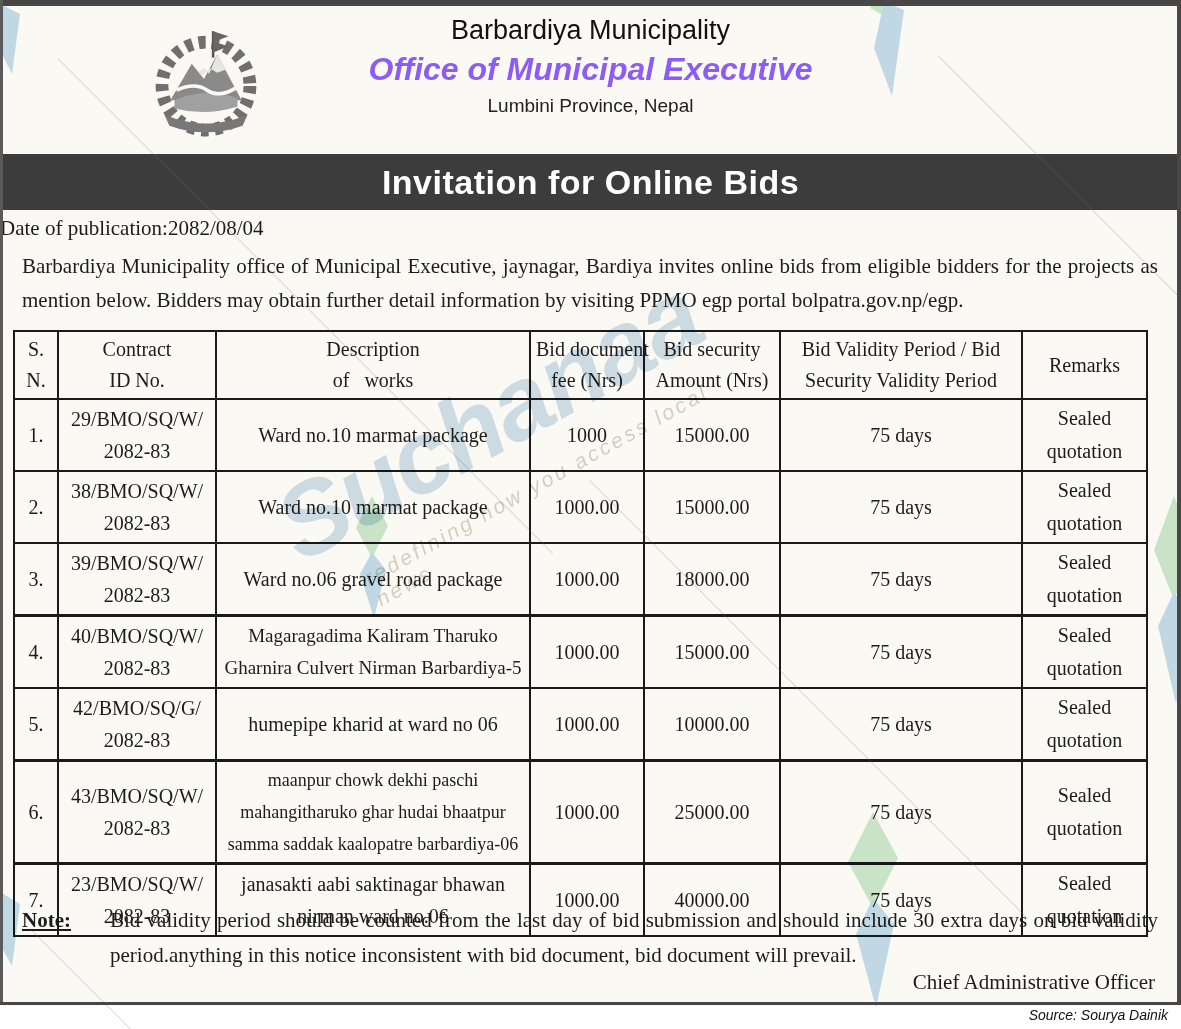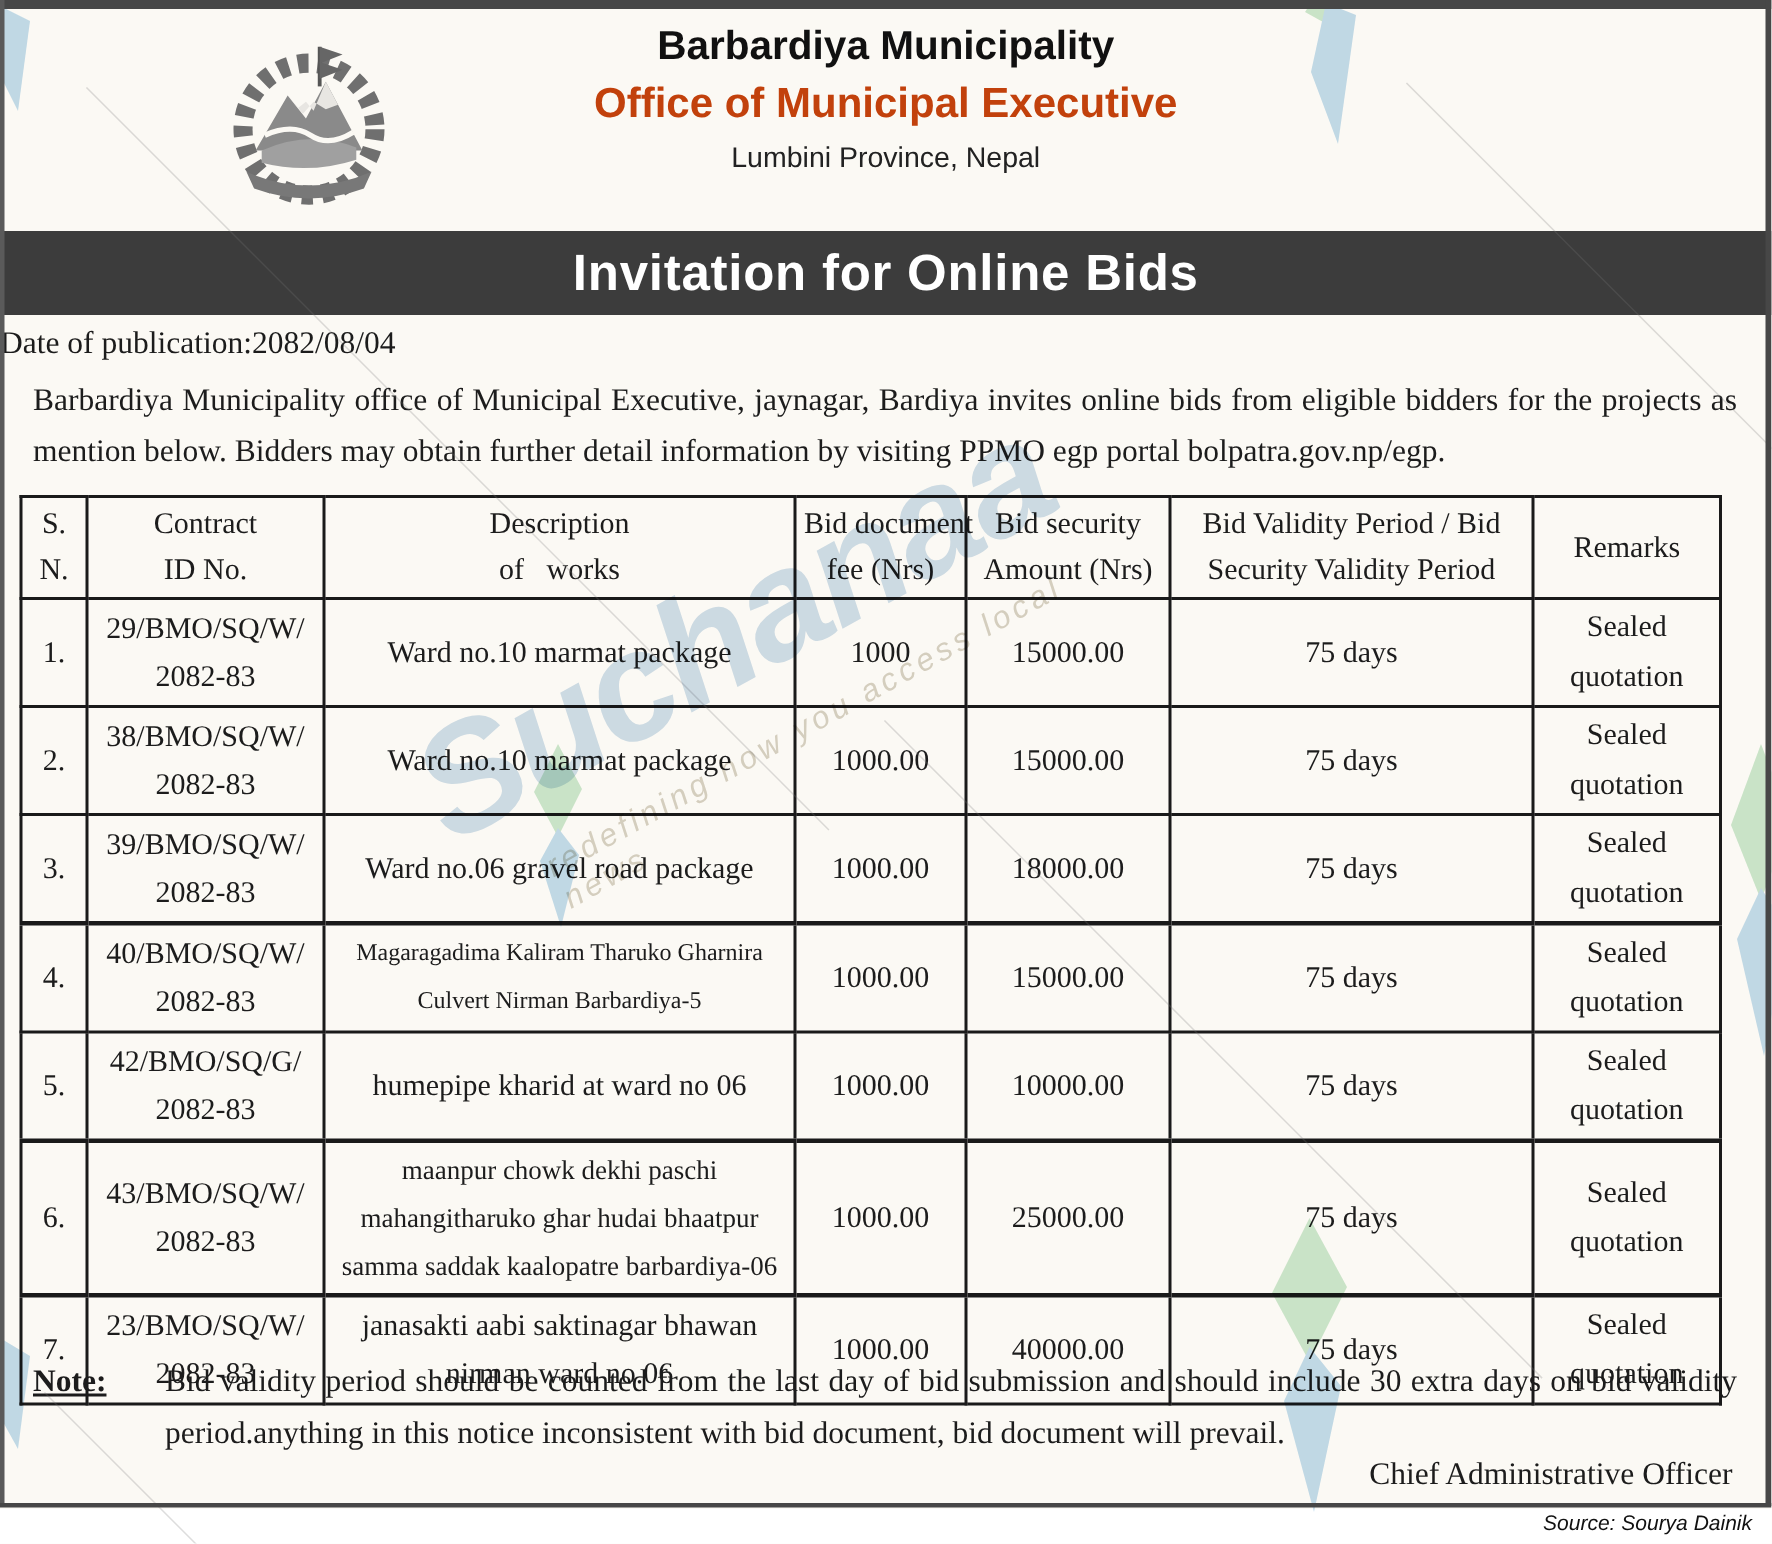--- a/index.html
+++ b/index.html
@@ -10,22 +10,22 @@
     color:#1c1c1c;
   }
   .sheet{position:absolute;left:0;top:0;width:1181px;height:1006px;background:#fbf9f4;}
   .border-top{position:absolute;left:0;top:0;width:1181px;height:6px;background:#474747;z-index:4;}
   .border-left{position:absolute;left:0;top:0;width:3px;height:1004px;background:#5a5a5a;z-index:4;}
   .border-right{position:absolute;right:0;top:0;width:4px;height:1004px;background:#474747;z-index:4;}
   .border-bottom{position:absolute;left:0;top:1002px;width:1181px;height:3px;background:#474747;z-index:4;}
 
   
   .head-block{position:absolute;left:0;top:12px;width:1181px;text-align:center;z-index:2;}
-  .head-municipality{font-family:"Liberation Sans",sans-serif;font-weight:bold;font-size:27px;line-height:36px;color:#111;}
-  .head-office{font-family:"Liberation Sans",sans-serif;font-weight:bold;font-size:28px;line-height:42px;color:#c2410c;}
+  .head-municipality{font-family:"Liberation Sans",sans-serif;font-weight:normal;font-size:27px;line-height:36px;color:#111;}
+  .head-office{font-family:"Liberation Sans",sans-serif;font-weight:bold;font-size:32px;line-height:42px;color:#8b5cf6;font-style:italic;}
   .head-place{font-family:"Liberation Sans",sans-serif;font-size:19px;line-height:31px;color:#222;}
   .head-province{font-family:"Liberation Sans",sans-serif;font-size:19px;line-height:31px;color:#222;}
   .logo{position:absolute;left:146px;top:22px;width:120px;height:118px;z-index:2;}
 
   
   .banner{position:absolute;left:0;top:154px;width:1181px;height:56px;
     display:flex;align-items:center;justify-content:center;z-index:2;}
   .banner span{font-family:"Liberation Sans",sans-serif;font-weight:bold;font-size:34px;letter-spacing:0.5px;color:#fff;}
 
   
@@ -40,21 +40,21 @@
   table.bids thead tr{height:65px;}
   table.bids tbody tr{height:66px;}
   table.bids tbody tr:nth-child(6){height:100px;}
   table.bids tbody tr:nth-child(4) td,
   table.bids tbody tr:nth-child(6) td,
   table.bids tbody tr:nth-child(7) td{border-top-width:3px;}
   table.bids th div{white-space:nowrap;line-height:31px;}
   table.bids th:nth-child(3) div:nth-child(2){word-spacing:10px;}
   td.c1 div{line-height:32px;}
   td.c2{line-height:32px;}
-  tbody tr:nth-child(4) td.c2{font-size:16px;}
+  tbody tr:nth-child(4) td.c2{font-size:19px;}
   tbody tr:nth-child(6) td.c2{font-size:18px;line-height:32px;}
   td.c6{font-size:19px;line-height:33px;padding:2px 8px;}
 
   
   .note{position:absolute;left:22px;top:903px;width:1136px;display:flex;z-index:2;}
   .note .note-label{width:66px;font-weight:bold;text-decoration:underline;font-size:21px;line-height:35px;flex:none;}
   .note .note-text{flex:1;font-size:21px;line-height:35px;text-align:justify;padding-left:22px;}
   .signature{position:absolute;right:26px;top:970px;font-size:21px;z-index:2;margin-left:31px;}
   .source{position:absolute;right:13px;top:1007px;font-family:"Liberation Sans",sans-serif;
     font-style:italic;font-size:14px;color:#111;z-index:5;}

